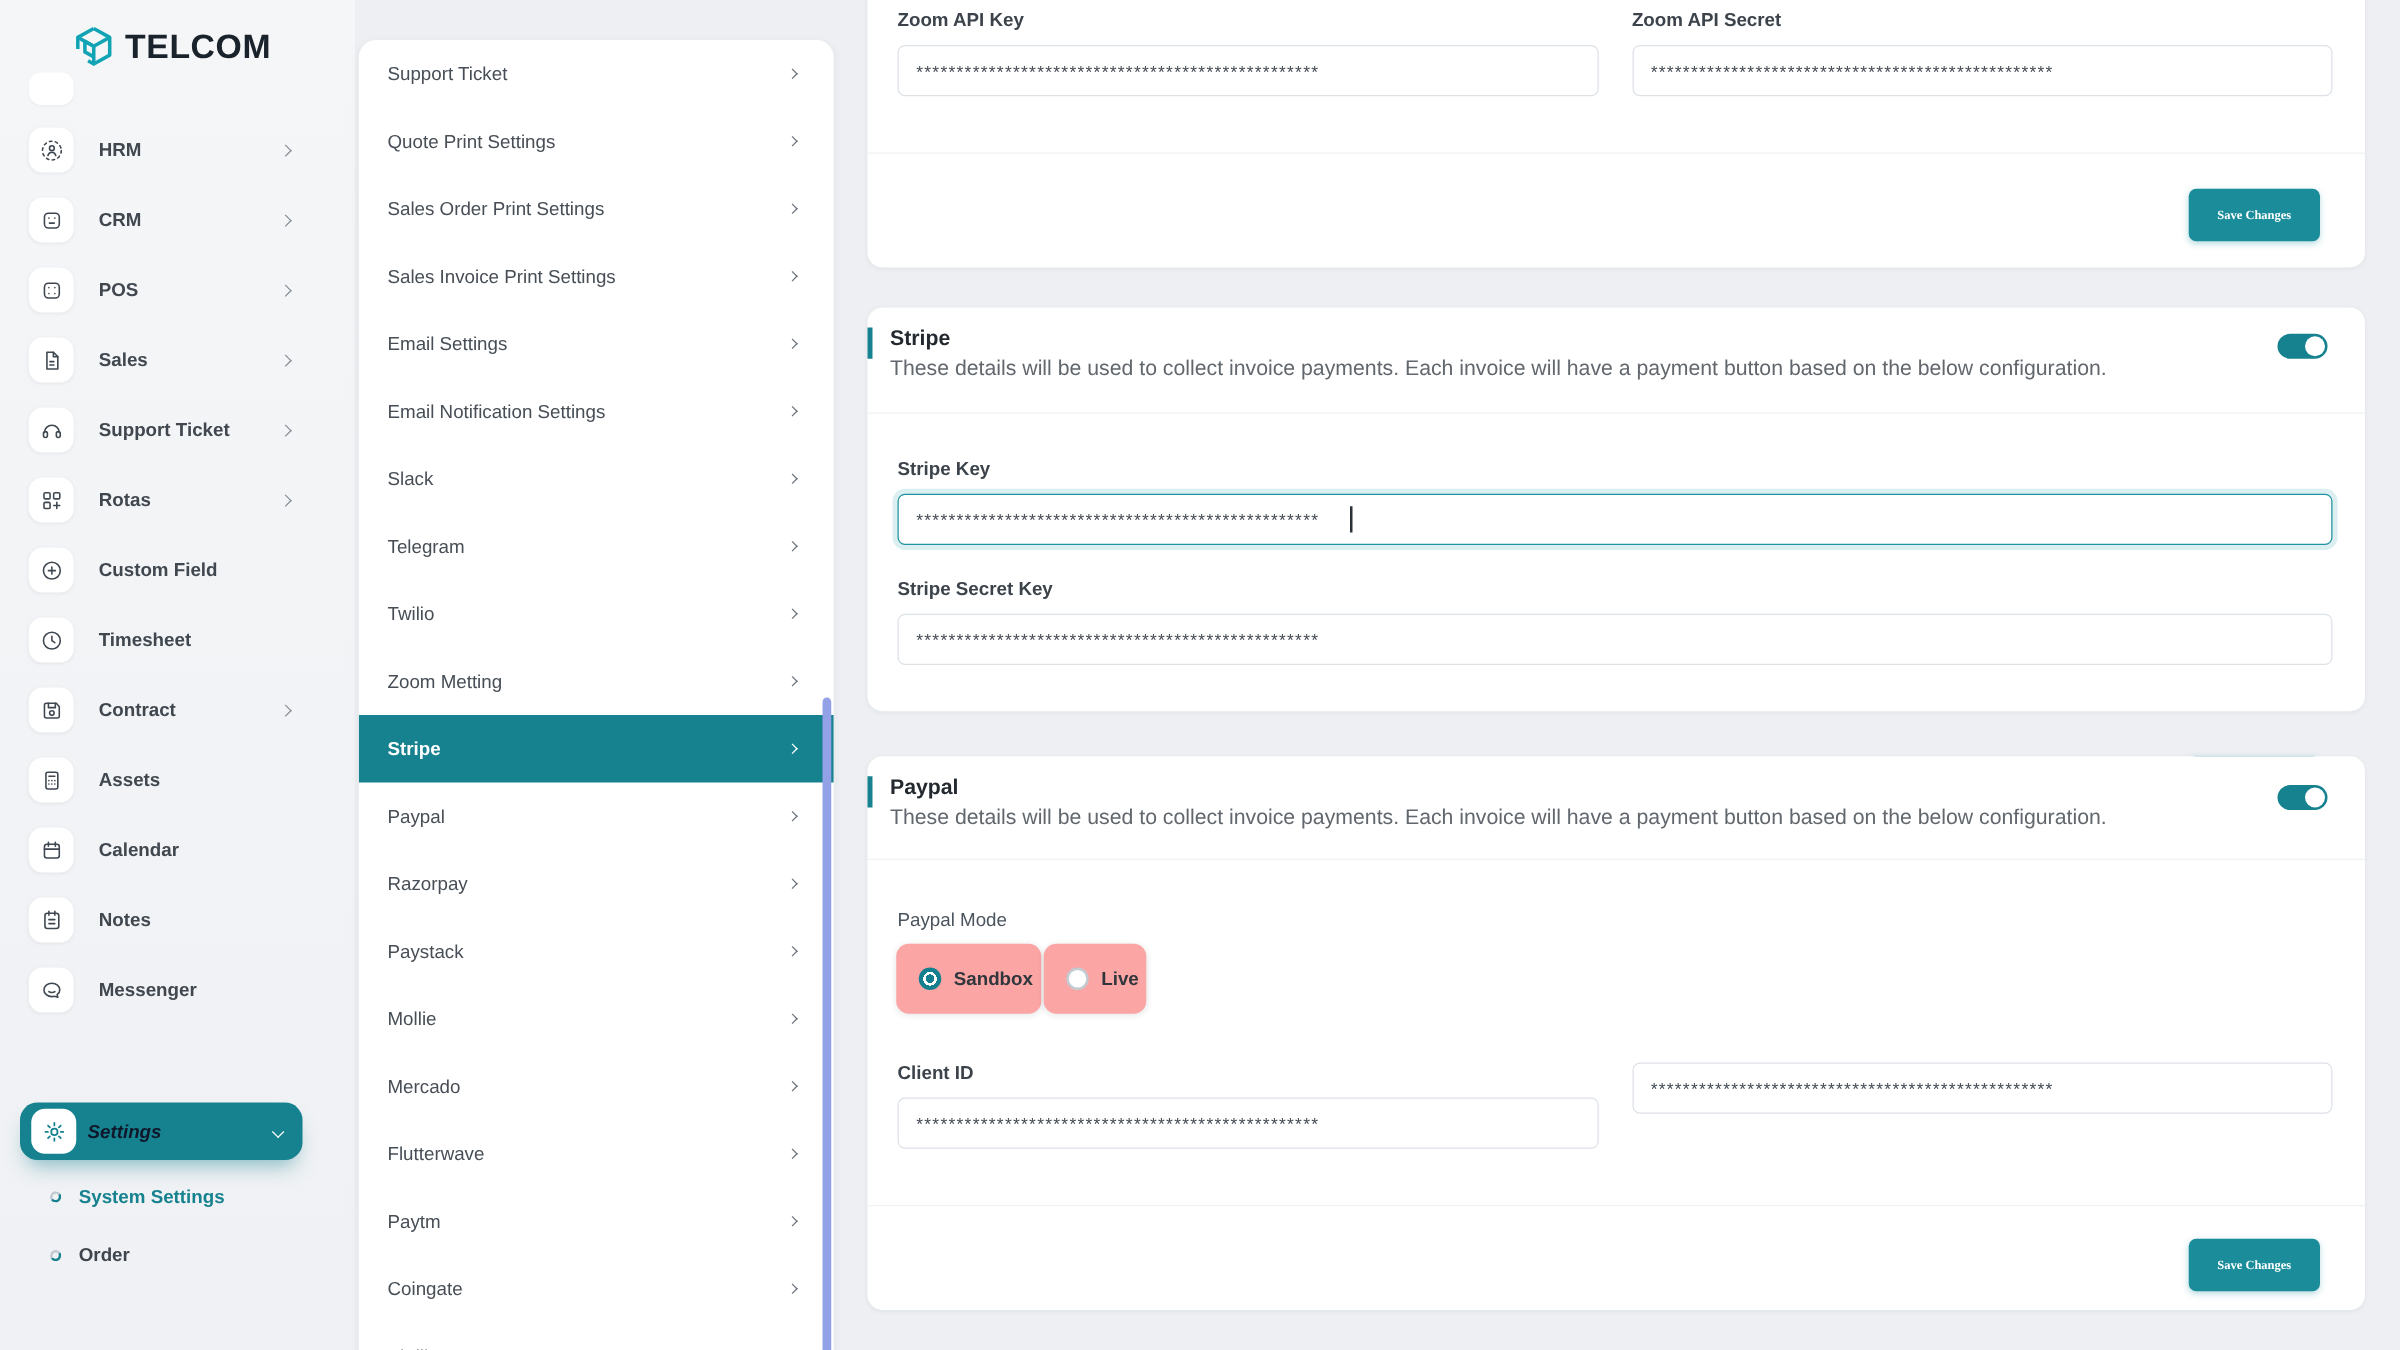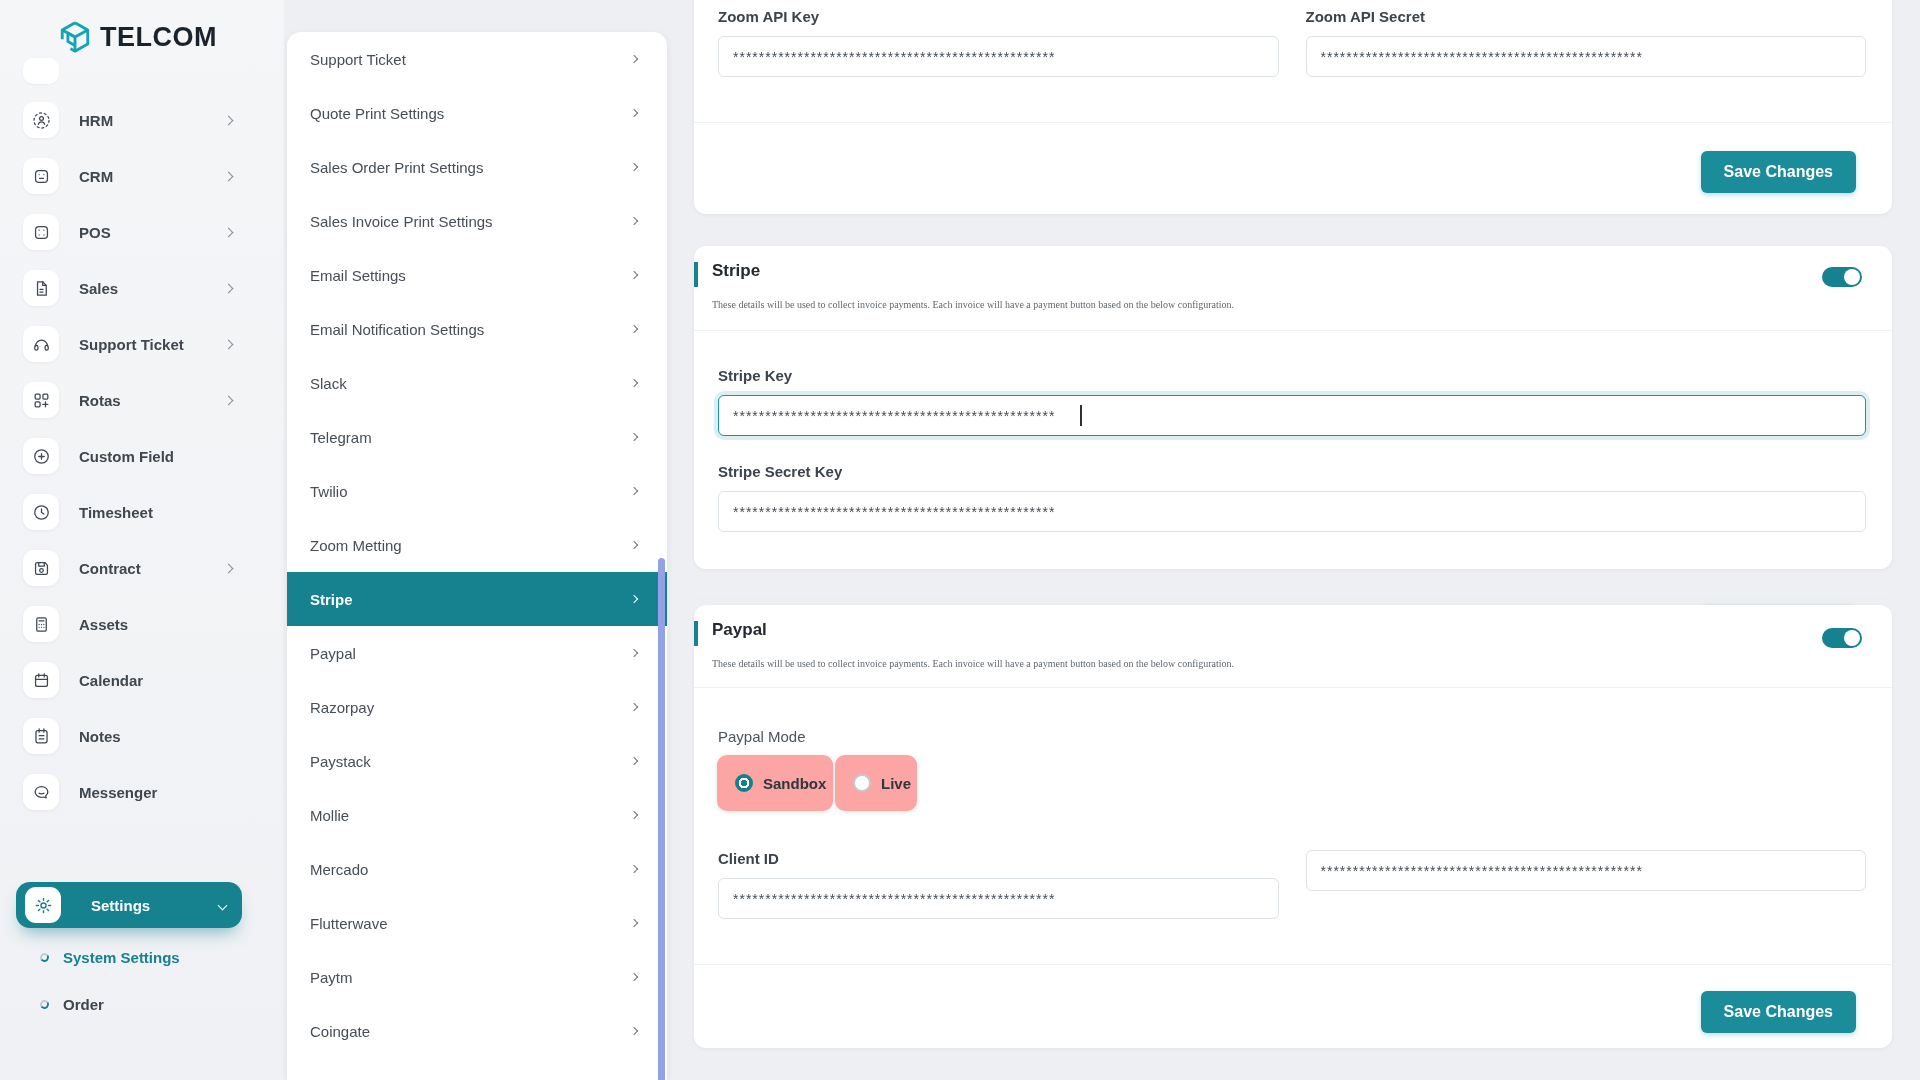--- a/index.html
+++ b/index.html
@@ -31,21 +31,21 @@
   .nav-label{margin-left:20px;font-size:15px;font-weight:600;color:#40474F;}
   .chev{display:inline-block;width:7px;height:7px;border-right:1.8px solid #848C95;border-bottom:1.8px solid #848C95;transform:rotate(-45deg);}
   .chev.down{transform:rotate(45deg);}
   .chev.white{border-color:#fff;}
   .nav-item .chev{margin-left:auto;margin-right:52px;}
   .settings-pill{position:absolute;left:16px;top:882px;width:226px;height:46px;background:var(--primary);
     border-radius:14px;display:flex;align-items:center;padding:0 16px 0 9px;cursor:pointer;
     box-shadow:0 10px 16px -6px rgba(23,130,143,.5);}
   .settings-pill .icon-box{box-shadow:none;}
   .settings-pill .icon-box svg{stroke:var(--primary);stroke-width:1.8;}
-  .settings-pill .nav-label{color:#ffffff;margin-left:30px;}
+  .settings-pill .nav-label{color:#0f172a;margin-left:9px;font-style:italic;}
   .settings-pill .chev{margin-left:auto;}
   .subnav{position:absolute;left:0;top:934px;width:284px;}
   .subnav-item{height:47px;display:flex;align-items:center;padding-left:40px;cursor:pointer;}
   .bullet{width:9px;height:9px;border-radius:50%;border:2px solid #C2C9D1;border-bottom-color:var(--primary);border-right-color:var(--primary);transform:rotate(12deg);flex:0 0 9px;}
   .subnav-label{margin-left:14px;font-size:15px;font-weight:600;color:#3E454D;}
   .subnav-item.active .subnav-label{color:var(--primary);font-weight:700;}
   
   .panel{position:absolute;left:287px;top:32px;width:380px;height:1048px;background:#fff;
     border-radius:14px 14px 0 0;box-shadow:0 2px 8px rgba(25,35,45,.06);overflow:hidden;}
   .panel-item{height:54px;display:flex;align-items:center;padding:0 30px 0 23px;cursor:pointer;}
@@ -57,36 +57,36 @@
   .panel-scrollbar{position:absolute;right:2px;top:526px;width:7px;height:522px;background:#93A1E6;border-radius:6px 6px 0 0;cursor:pointer;}
   
   .card{position:absolute;left:694px;width:1198px;background:#fff;border-radius:12px;box-shadow:0 1px 4px rgba(25,35,45,.05);}
   .card-zoom{top:-40px;height:254px;}
   .card-stripe{top:246px;height:323px;}
   .card-paypal{top:605px;height:443px;}
   .card-head{position:relative;height:85px;padding:14px 26px 0 18px;border-bottom:1px solid var(--line);}
   .card-paypal .card-head{height:83px;}
   .accent{position:absolute;left:0;top:16px;width:3.5px;height:25px;background:var(--primary);}
   .card-title{font-size:17px;font-weight:700;color:#23292F;line-height:22px;}
-  .card-desc{font-size:10px;color:#61676D;line-height:16px;margin-top:15px;font-family:Liberation Serif, serif;}
+  .card-desc{font-size:17px;color:#61676D;line-height:16px;margin-top:5px;}
   .toggle{position:absolute;right:30px;top:21px;width:40px;height:20px;border-radius:10px;background:var(--primary);cursor:pointer;}
   .card-paypal .toggle{top:23px;}
   .toggle .knob{position:absolute;right:2px;top:2px;width:16px;height:16px;border-radius:50%;background:#fff;}
   .row{display:flex;gap:27px;padding:0 26px 0 24px;}
   .field{flex:1;}
   .field label{display:block;font-size:15px;font-weight:600;color:#3C434B;line-height:18px;margin-bottom:10px;}
   .input-wrap{position:relative;}
   .input{width:100%;height:41px;border:1px solid #DDE2E7;border-radius:6px;padding:0 14px;
     font-family:"Liberation Sans","DejaVu Sans",sans-serif;font-size:14px;letter-spacing:1px;color:#454C54;background:#fff;outline:none;}
   .input.focused{border:1.5px solid #1F93A1;box-shadow:0 0 0 4px rgba(31,147,161,.16);}
   .caret{position:absolute;left:362px;top:10px;width:1.5px;height:21px;background:#2A3138;}
   .hr{height:1px;background:var(--line);}
   .card-foot{display:flex;justify-content:flex-end;padding-right:36px;}
   .btn-primary{height:42px;padding:0 23px;background:var(--primary-btn);color:#fff;border:none;border-radius:6px;
-    font-family:Liberation Sans, sans-serif;font-size:16px;font-weight:700;cursor:pointer;
+    font-family:Liberation Serif, serif;font-size:10px;font-weight:700;cursor:pointer;
     box-shadow:0 2px 5px rgba(26,140,154,.3);}
   .mode-label{display:block;font-size:15px;font-weight:500;color:#4B545E;line-height:18px;margin:40px 0 0 24px;}
   .seg-row{display:flex;gap:2px;margin:9px 0 0 23px;}
   .seg-card{height:56px;background:#fca5a5;border-radius:10px;box-shadow:0 1px 5px rgba(25,35,45,.12);display:flex;align-items:center;padding:0 18px;cursor:pointer;}
   .seg-card.sandbox{width:116px;}
   .seg-card.live{width:82px;}
   .radio{width:18px;height:18px;border-radius:50%;flex:0 0 18px;}
   .radio.checked{background:radial-gradient(circle,#14808F 0 3.5px,#fff 3.5px 5.5px,#14808F 5.5px 9px);}
   .radio.unchecked{border:2px solid #C3CAD1;background:#fff;}
   .seg-label{margin-left:10px;font-size:15px;font-weight:600;color:#2F363C;}

